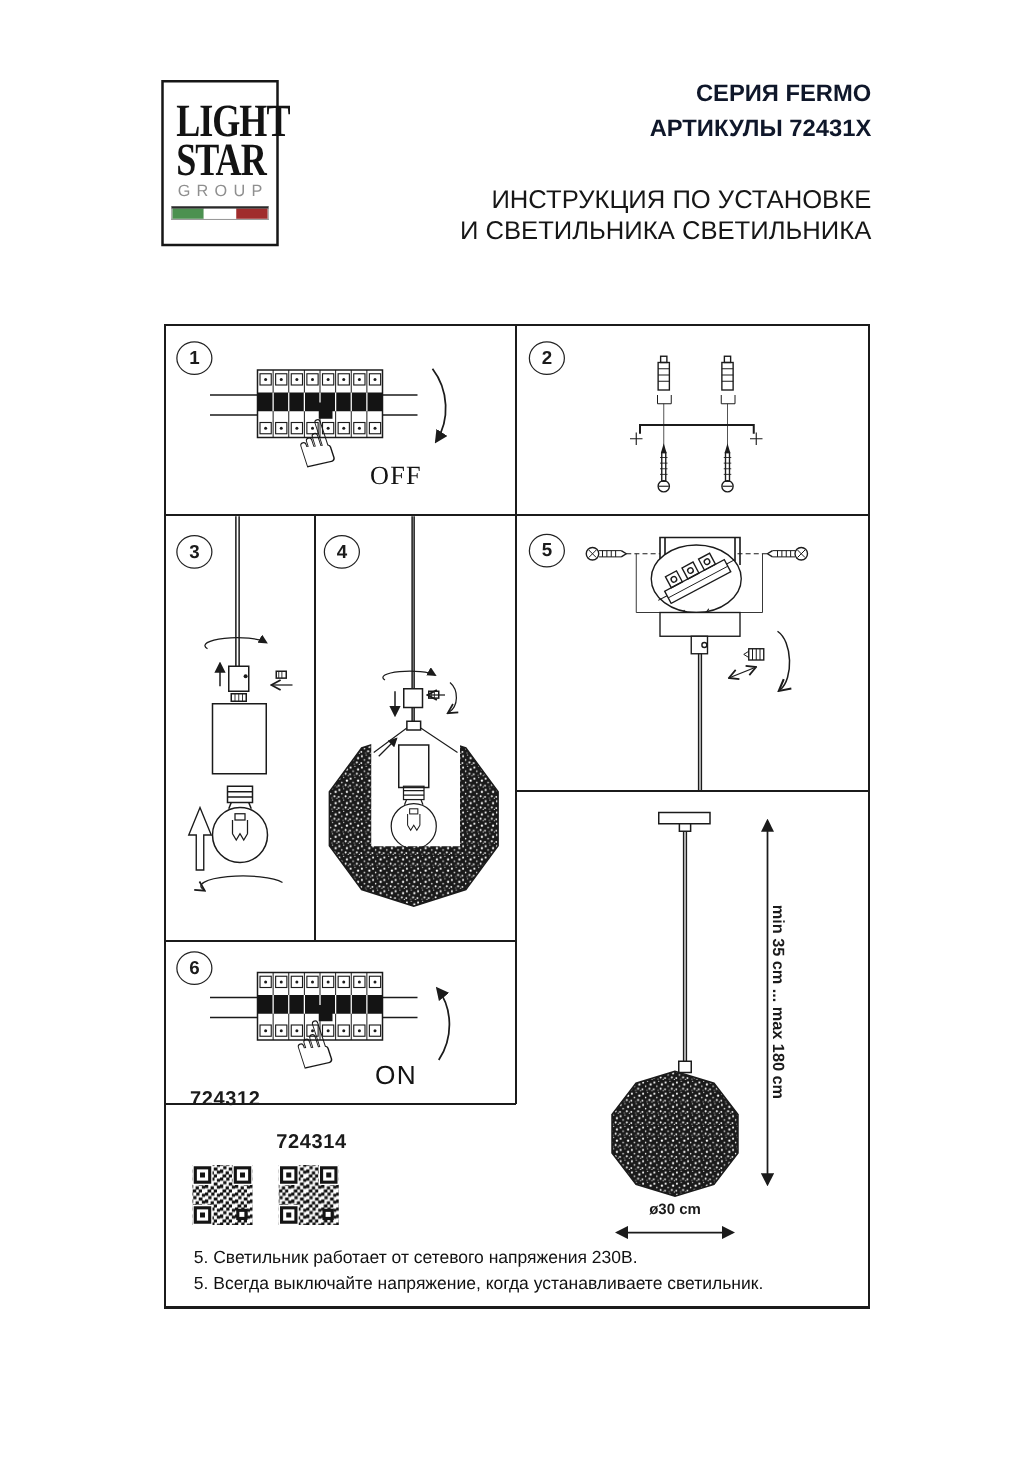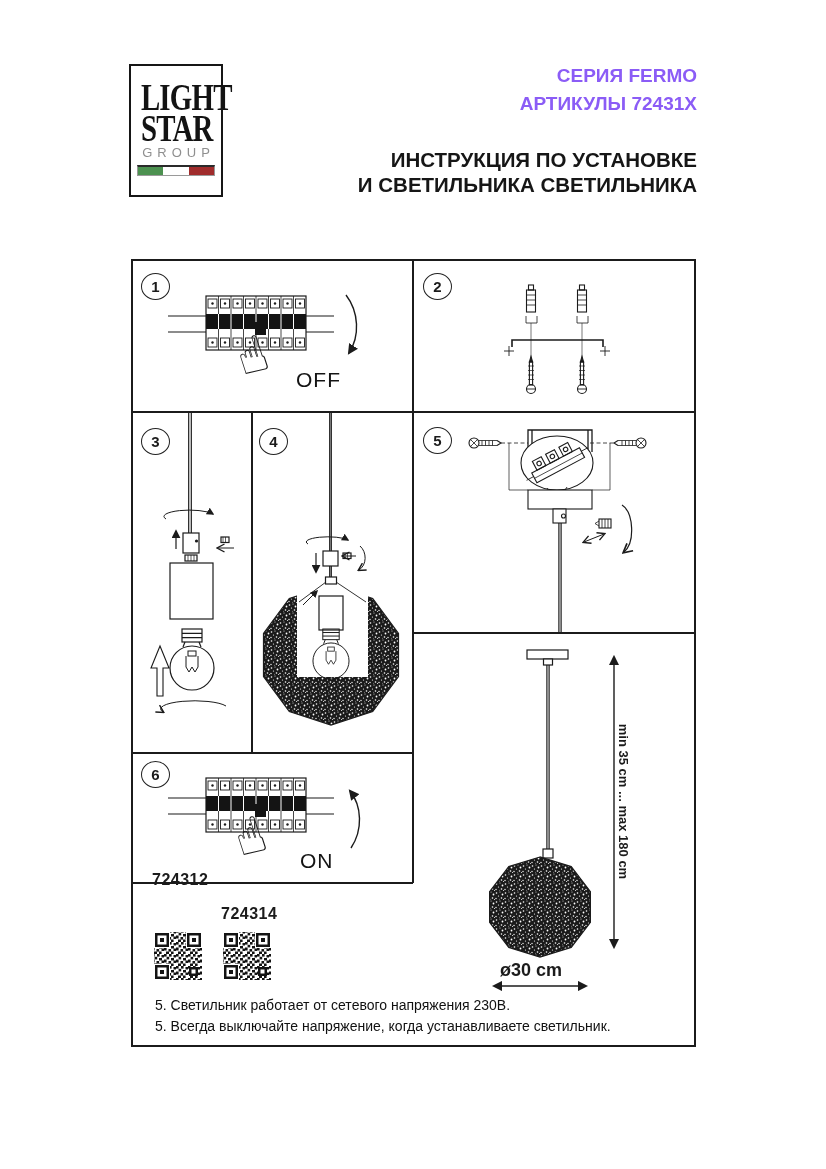--- a/index.html
+++ b/index.html
@@ -15,29 +15,29 @@
   .logo-words{margin-top:16px;}
   .logo-group{margin-top:1px;font-size:13px;letter-spacing:5px;color:#8f8f8f;padding-left:5px;}
   .flag{margin:5px auto 0;width:76px;height:8px;display:flex;border:1px solid #9a9a9a;border-top:2px solid #2a2a2a;box-sizing:content-box;}
   .flag span{flex:1;}
   .flag .g{background:#4c9150;}
   .flag .w{background:#ffffff;}
   .flag .r{background:#a02c2c;}
 
   
   .header-text{left:300px;top:62px;width:397px;text-align:right;}
-  .hdr-line{font-size:19px;line-height:28px;font-weight:700;color:#8b5cf6;}
-  .hdr-title{margin-top:29px;font-size:20.5px;line-height:25px;font-weight:700;color:#161616;}
+  .hdr-line{font-size:19px;line-height:28px;font-weight:700;color:#0f172a;}
+  .hdr-title{margin-top:29px;font-size:20.5px;line-height:25px;font-weight:400;color:#161616;}
 
   
   .step-circle{width:29px;height:27px;border:1.4px solid #222;border-radius:50%;box-sizing:border-box;
     display:flex;align-items:center;justify-content:center;font-size:15px;font-weight:700;background:#fff;}
   .switch-label{font-size:21px;letter-spacing:1px;color:#141414;}
   .dim-rot{width:170px;text-align:center;font-size:13px;font-weight:700;transform:rotate(90deg);transform-origin:center;white-space:nowrap;}
-  .dia-label{width:80px;font-size:18px;font-weight:700;}
+  .dia-label{width:80px;text-align:center;font-size:12px;font-weight:700;}
   .qr-label{font-size:16px;font-weight:700;letter-spacing:.5px;}
   .note{font-size:14px;line-height:21px;color:#111;}
   .hand-icon{font-family:"DejaVu Sans",sans-serif;font-size:50px;line-height:50px;color:#161616;transform:rotate(-18deg);}
 </style>
 </head>
 <body>
 
 <div class="page">
 
   <div class="abs logo-box">
@@ -344,21 +344,21 @@
   <div class="abs step-circle" style="left:423px;top:427px;">
       <span>5</span>
     </div>
   <div class="abs step-circle" style="left:141px;top:761px;">
       <span>6</span>
     </div>
 
   <div class="abs hand-icon" style="left:237px;top:331px;">☝</div>
   <div class="abs hand-icon" style="left:235px;top:812px;">☝</div>
 
-  <div class="abs switch-label" style="left:296px;top:368px;">OFF</div>
+  <div class="abs switch-label" style="left:296px;top:368px;font-family:Liberation Serif, serif;">OFF</div>
   <div class="abs switch-label" style="left:300px;top:849px;">ON</div>
 
   <div class="abs dim-rot" style="left:538px;top:794px;">min 35 cm ... max 180 cm</div>
   <div class="abs dia-label" style="left:500px;top:960px;">ø30 cm</div>
 
   <div class="abs qr-label" style="left:152px;top:871px;">724312</div>
   <div class="abs qr-label" style="left:221px;top:905px;">724314</div>
 
   <div class="abs note" style="left:155px;top:995px;">5. Светильник работает от сетевого напряжения 230В.</div>
   <div class="abs note" style="left:155px;top:1016px;">5. Всегда выключайте напряжение, когда устанавливаете светильник.</div>

